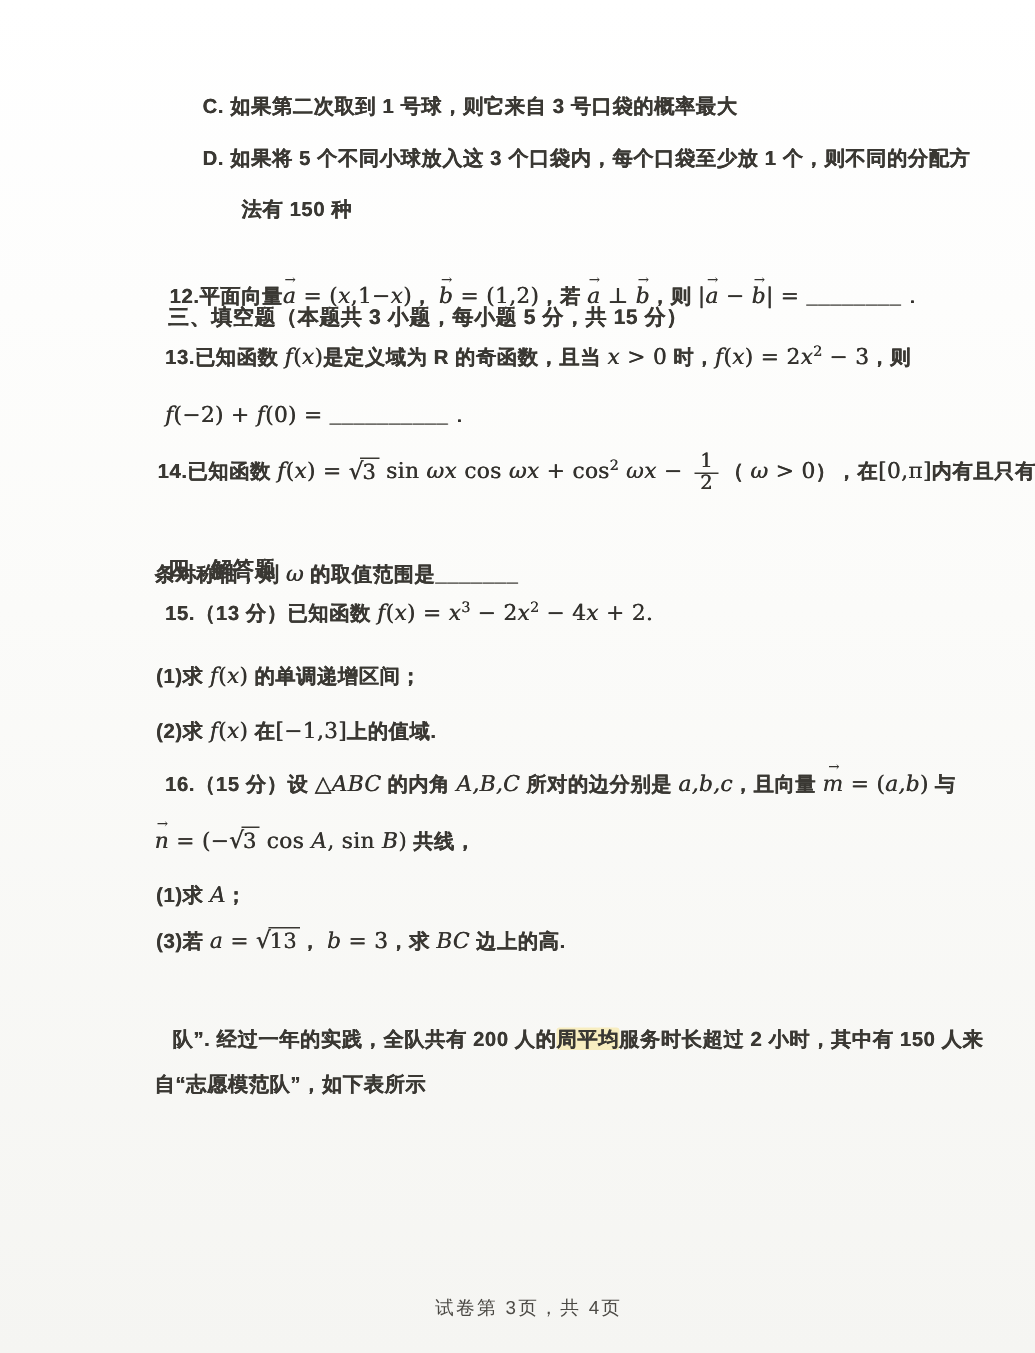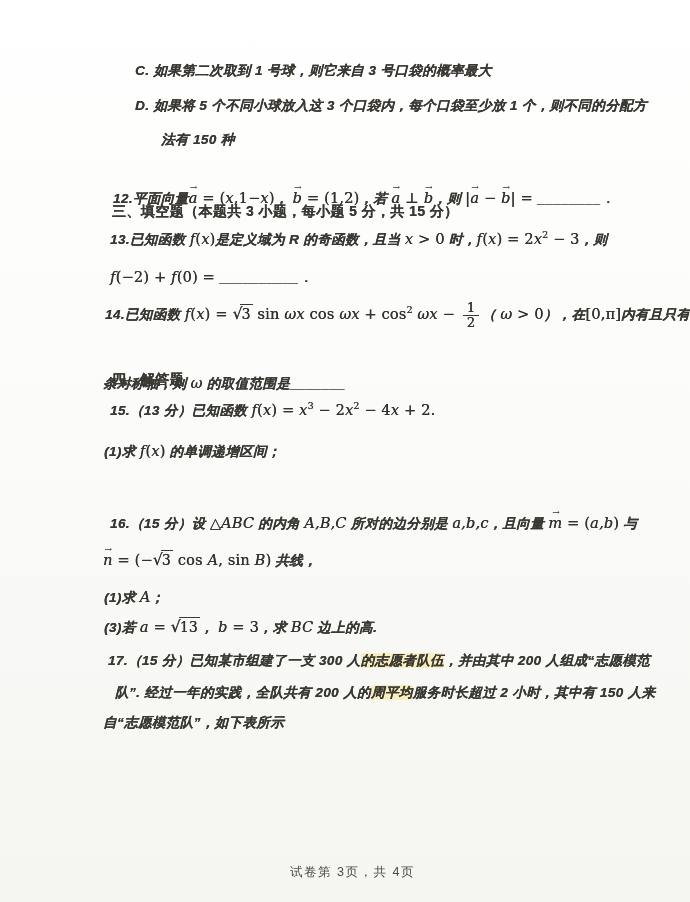--- a/index.html
+++ b/index.html
@@ -18,21 +18,21 @@
     position: absolute;
     white-space: nowrap;
     font-size: 13.5px;
     font-weight: 700;
     color: #3a3833;
     letter-spacing: 0.4px;
     line-height: 1.3;
     text-shadow: 0.2px 0 0 currentColor;
   }
   .heading { font-size: 14px; }
-  .sg-t, .sg-h { font-family: "Liberation Sans", "DejaVu Sans", sans-serif; font-style: italic; }
+  .sg-t, .sg-h { font-family: "Liberation Sans", "DejaVu Sans", sans-serif; }
   .sg-h { background: rgba(247, 225, 120, 0.42); border-radius: 2px; }
   .sg-r, .sg-m, .sg-v, .sg-s, .rad, .rb, .fn, .fd {
     font-family: "DejaVu Serif", "Liberation Serif", serif;
     font-weight: 400;
     color: #34322e;
     letter-spacing: 0.2px;
     text-shadow: 0.3px 0 0 currentColor;
   }
   .sg-r { font-size: 14.5px; }
   .sg-m, .sg-v { font-size: 14.5px; font-style: italic; }
@@ -85,25 +85,25 @@
   <div class="line" style="left:113px; top:189px;"><span class="sg-t">12.平面向量</span><span class="sg-v">a</span><span class="sg-r"> = (</span><span class="sg-m">x</span><span class="sg-r">,1−</span><span class="sg-m">x</span><span class="sg-r">)</span><span class="sg-t">， </span><span class="sg-v">b</span><span class="sg-r"> = (1,2)</span><span class="sg-t">，若 </span><span class="sg-v">a</span><span class="sg-r"> ⊥ </span><span class="sg-v">b</span><span class="sg-t">，则 </span><span class="sg-r">|</span><span class="sg-v">a</span><span class="sg-r"> − </span><span class="sg-v">b</span><span class="sg-r">| = </span><span class="sg-t">________</span><span class="sg-r">．</span></div>
   <div class="line" style="left:110px; top:229px;"><span class="sg-t">13.已知函数 </span><span class="sg-m">f</span><span class="sg-r">(</span><span class="sg-m">x</span><span class="sg-r">)</span><span class="sg-t">是定义域为 R 的奇函数，且当 </span><span class="sg-m">x</span><span class="sg-r"> &gt; 0</span><span class="sg-t"> 时，</span><span class="sg-m">f</span><span class="sg-r">(</span><span class="sg-m">x</span><span class="sg-r">) = 2</span><span class="sg-m">x</span><span class="sg-s">2</span><span class="sg-r"> − 3</span><span class="sg-t">，则</span></div>
   <div class="line" style="left:110px; top:268px;text-align:right;"><span class="sg-m">f</span><span class="sg-r">(−2) + </span><span class="sg-m">f</span><span class="sg-r">(0) = </span><span class="sg-t">__________</span><span class="sg-r">．</span></div>
   <div class="line" style="left:105px; top:301px;"><span class="sg-t">14.已知函数 </span><span class="sg-m">f</span><span class="sg-r">(</span><span class="sg-m">x</span><span class="sg-r">) = </span><span class="sq"><span class="rad">√</span><span class="rb">3</span></span><span class="sg-r"> sin </span><span class="sg-m">ωx</span><span class="sg-r"> cos </span><span class="sg-m">ωx</span><span class="sg-r"> + cos</span><span class="sg-s">2</span><span class="sg-m"> ωx</span><span class="sg-r"> − </span><span class="frac"><span class="fn">1</span><span class="fd">2</span></span><span class="sg-t">（ </span><span class="sg-m">ω</span><span class="sg-r"> &gt; 0</span><span class="sg-t">），在</span><span class="sg-r">[0,π]</span><span class="sg-t">内有且只有三</span></div>
   <div class="line" style="left:103px; top:342px;margin-top:32px;"><span class="sg-t">条对称轴，则 </span><span class="sg-m">ω</span><span class="sg-t"> 的取值范围是_______</span></div>
 
   <div class="line heading" style="left:112px; top:370px;">四、解答题</div>
 
   <div class="line" style="left:110px; top:400px;"><span class="sg-t">15.（13 分）已知函数 </span><span class="sg-m">f</span><span class="sg-r">(</span><span class="sg-m">x</span><span class="sg-r">) = </span><span class="sg-m">x</span><span class="sg-s">3</span><span class="sg-r"> − 2</span><span class="sg-m">x</span><span class="sg-s">2</span><span class="sg-r"> − 4</span><span class="sg-m">x</span><span class="sg-r"> + 2.</span></div>
   <div class="line" style="left:104px; top:442px;text-align:center;"><span class="sg-t">(1)求 </span><span class="sg-m">f</span><span class="sg-r">(</span><span class="sg-m">x</span><span class="sg-r">)</span><span class="sg-t"> 的单调递增区间；</span></div>
+  <div class="line" style="left:104px; top:479px;"><span class="sg-t">(2)求 </span><span class="sg-m">f</span><span class="sg-r">(</span><span class="sg-m">x</span><span class="sg-r">)</span><span class="sg-t"> 在</span><span class="sg-r">[−1,3]</span><span class="sg-t">上的值域.</span></div>
 
   <div class="line" style="left:110px; top:514px;"><span class="sg-t">16.（15 分）设 </span><span class="sg-r">△</span><span class="sg-m">ABC</span><span class="sg-t"> 的内角 </span><span class="sg-m">A,B,C</span><span class="sg-t"> 所对的边分别是 </span><span class="sg-m">a,b,c</span><span class="sg-t">，且向量 </span><span class="sg-v">m</span><span class="sg-r"> = (</span><span class="sg-m">a,b</span><span class="sg-r">)</span><span class="sg-t"> 与</span></div>
   <div class="line" style="left:103px; top:550px;text-align:right;"><span class="sg-v">n</span><span class="sg-r"> = (−</span><span class="sq"><span class="rad">√</span><span class="rb">3</span></span><span class="sg-r"> cos </span><span class="sg-m">A</span><span class="sg-r">, sin </span><span class="sg-m">B</span><span class="sg-r">)</span><span class="sg-t"> 共线，</span></div>
   <div class="line" style="left:104px; top:588px;text-align:center;"><span class="sg-t">(1)求 </span><span class="sg-m">A</span><span class="sg-t">；</span></div>
   <div class="line" style="left:104px; top:617px;"><span class="sg-t">(3)若 </span><span class="sg-m">a</span><span class="sg-r"> = </span><span class="sq"><span class="rad">√</span><span class="rb">13</span></span><span class="sg-t">， </span><span class="sg-m">b</span><span class="sg-r"> = 3</span><span class="sg-t">，求 </span><span class="sg-m">BC</span><span class="sg-t"> 边上的高.</span></div>
 
-  <div class="line" style="left:108px; top:652px;"><span class="sg-t">17.（15 分）已知某市组建了一支 300 人</span><span class="sg-h">的志愿者队伍</span><span class="sg-t">，并由其中 200 人组成“志愿模范</span></div>
   <div class="line" style="left:103px; top:684px;padding-left:12px;"><span class="sg-t">队”. 经过一年的实践，全队共有 200 人的</span><span class="sg-h">周平均</span><span class="sg-t">服务时长超过 2 小时，其中有 150 人来</span></div>
   <div class="line" style="left:103px; top:714px;"><span class="sg-t">自“志愿模范队”，如下表所示</span></div>
 
   <div class="line footer-line" style="left:50%; top:864px; transform:translateX(-44%);">试卷第 3页，共 4页</div>
 
 </div>
 
 </body></html>

